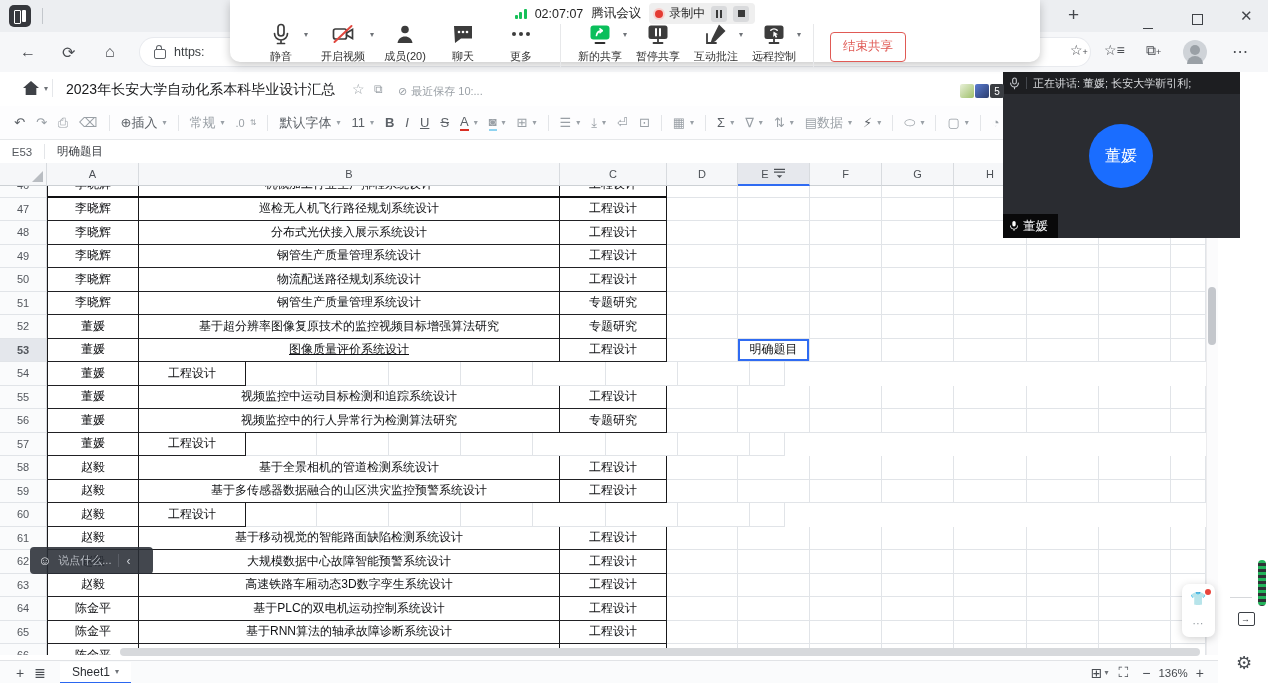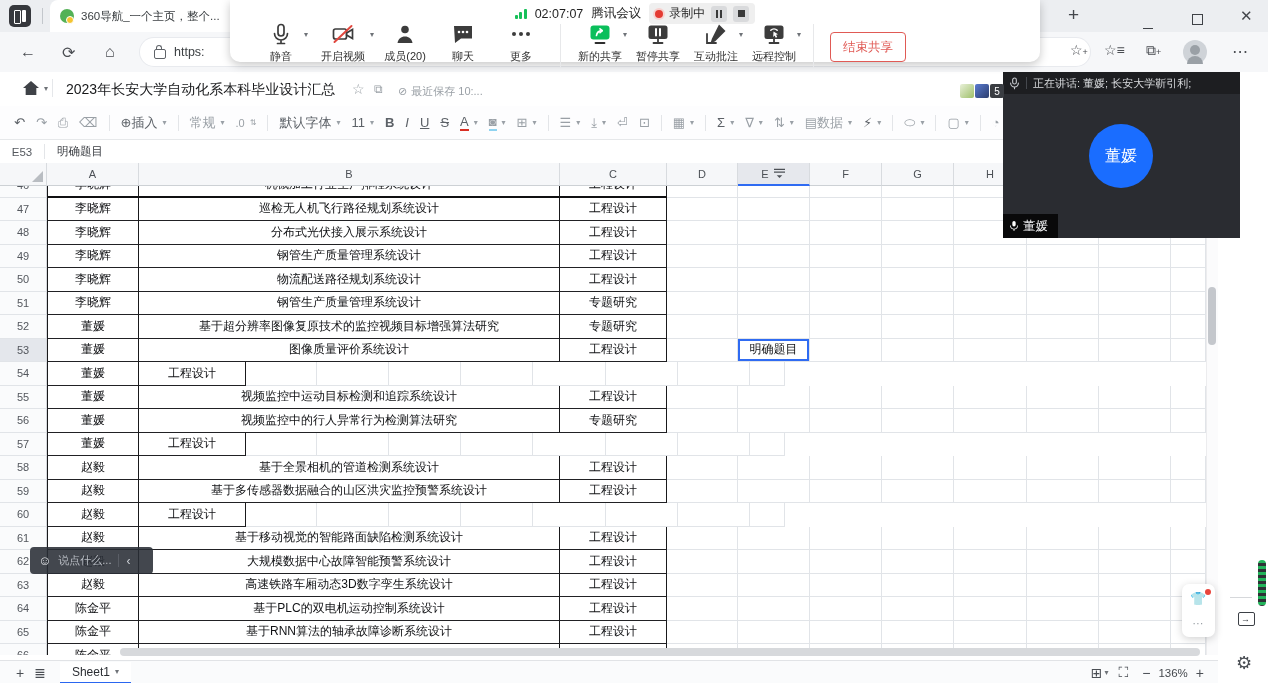--- a/index.html
+++ b/index.html
@@ -36,21 +36,21 @@
   .recpill{display:flex;align-items:center;gap:6px;background:#efefef;border-radius:4px;padding:2px 6px;}
   .recdot{width:8px;height:8px;border-radius:50%;background:#e43b33;box-shadow:0 0 0 2px #f6d2d0;}
   .recsq{width:16px;height:16px;background:#d9dadc;border-radius:3px;display:flex;align-items:center;justify-content:center;}
   .pausebars i{display:inline-block;width:2px;height:8px;background:#3a3a3a;margin:0 1px;}
   .stopsq{width:7px;height:7px;background:#3a3a3a;}
   .mbtns{position:absolute;left:22px;top:22px;display:flex;align-items:flex-start;}
   .mbtn{display:flex;flex-direction:column;align-items:center;gap:3px;width:58px;cursor:pointer;}
   .mbtn .lbl{font-size:11px;color:#2f2f2f;white-space:nowrap;}
   .caret{font-size:8px;color:#6f7378;margin:8px 2px 0 -6px;}
   .msep{width:1px;height:44px;background:#e7e8ea;margin:2px 10px 0 10px;}
-  .endbtn{margin:10px 0 0 6px;height:30px;line-height:28px;padding:0 12px;border:1px solid #e05a55;color:#e05a55;font-size:12.5px;border-radius:4px;background:#fff;}
+  .endbtn{margin:10px 0 0 6px;height:30px;line-height:28px;padding:0 12px;border:1px solid #e05a55;color:#e05a55;font-size:12.5px;border-radius:4px;background:#fff;font-family:Liberation Mono, monospace;}
   
   .doc-row{left:0;top:72px;width:1268px;height:34px;background:#fff;}
   .doc-title{font-size:14px;color:#17181a;}
   .dim{color:#9aa0a6;}
   .toolbar{left:0;top:106px;width:1268px;height:34px;background:#fdfdfe;border-bottom:1px solid #e6e8ea;display:flex;align-items:center;padding-left:14px;box-sizing:border-box;gap:11px;font-size:13px;color:#5c6167;}
   .toolbar .tsep{width:1px;height:16px;background:#e3e5e8;}
   .toolbar .gray{color:#9aa0a6;}
   .toolbar .c{font-size:8px;color:#9aa0a6;margin-left:-6px;}
   .fbar{left:0;top:140px;width:1268px;height:23px;background:#fff;border-bottom:1px solid #e3e5e8;display:flex;align-items:center;font-size:11.5px;color:#3b3e43;}
   .fref{width:44px;text-align:center;color:#55595f;}
@@ -61,21 +61,21 @@
   .hcorner{background:#f6f7f9;position:relative;}
   .hcorner:after{content:"";position:absolute;right:3px;bottom:3px;border-left:11px solid transparent;border-bottom:11px solid #b9bdc2;}
   .hsel{background:#e6e8ed;border-bottom:2px solid #2f6bf2;}
   .rows-clip{left:0;top:186px;width:1206px;height:469px;overflow:hidden;z-index:1;background:#fff;}
   .grow{display:flex;height:23.5px;}
   .cell{box-sizing:border-box;font-size:12px;color:#101114;display:flex;align-items:center;justify-content:center;white-space:nowrap;overflow:hidden;border-right:1px solid #e1e4e8;border-bottom:1px solid #e1e4e8;background:#fff;}
   .cnum{background:#fafbfc;color:#53575d;font-size:11px;border-right:1px solid #d5d8dc;}
   .tblc{border-right:1px solid #19191b;border-bottom:1px solid #212124;}
   .cA{border-left:1px solid #19191b;}
   .r46 .tblc{border-bottom:2px solid #101012;}
-  .selnum{background:#e4e7ec;}
+  .selnum{background:#e4e7ec;font-weight:bold;}
   .selcell{box-shadow:inset 0 0 0 2px #2f6bf2;}
   .hscroll{left:120px;top:648px;width:1080px;height:8px;background:#d7d9dc;border-radius:4px;z-index:6;}
   .vtrack{left:1206px;top:163px;width:12px;height:492px;background:#fbfbfc;border-left:1px solid #ececee;z-index:2;}
   .vthumb{left:1208px;top:287px;width:8px;height:58px;background:#c4c7cc;border-radius:4px;z-index:3;}
   
   .sbar{left:0;top:660px;width:1218px;height:23px;background:#fafbfc;border-top:1px solid #e1e3e6;display:flex;align-items:center;font-size:12px;color:#45494e;z-index:7;}
   .sheettab{height:22px;background:#fff;border-bottom:2px solid #2a66f0;display:flex;align-items:center;gap:5px;padding:0 12px;box-sizing:border-box;font-size:12px;color:#2b2e33;}
   .sico{font-size:14px;color:#4a4e54;}
   
   .speakbar{left:1003px;top:72px;width:237px;height:22px;background:#1d1e21;display:flex;align-items:center;gap:6px;padding:0 6px;box-sizing:border-box;z-index:30;}
@@ -111,24 +111,20 @@
 <body>
 
 <div class="screen">
 
   <div class="abs tabbar"></div>
   <div class="abs wsicon">
       <i></i>
       <em></em>
     </div>
   <div class="abs tabsep"></div>
-  <div class="abs tab">
-    <span class="favicon"></span>
-    <span class="tabtitle">360导航_一个主页，整个...</span>
-  </div>
   <div class="abs tbtn" style="left:1033px;top:8px;">‹</div>
   <div class="abs tbtn" style="left:1068px;top:5px;font-size:19px;">+</div>
   <div class="abs" style="left:1143px;top:15px;"><span class="winmin"></span></div>
   <div class="abs" style="left:1192px;top:11px;"><span class="winbox"></span></div>
   <div class="abs tbtn" style="left:1240px;top:8px;">✕</div>
 
   <div class="abs navbar"></div>
   <div class="abs navico" style="left:20px;top:43px;">←</div>
   <div class="abs navico" style="left:62px;top:43px;">⟳</div>
   <div class="abs navico" style="left:105px;top:43px;">⌂</div>
@@ -343,21 +339,21 @@
           <div class="cell" style="width: 72px;"></div>
           <div class="cell" style="width: 72px;"></div>
           <div class="cell" style="width: 73px;"></div>
           <div class="cell" style="width: 72px;"></div>
           <div class="cell" style="width: 72px;"></div>
           <div class="cell" style="width: 35px;"></div>
         </div>
         <div class="grow">
           <div class="cell cnum selnum" style="width: 47px;">53</div>
           <div class="cell tblc cA" style="width: 92px;">董媛</div>
-          <div class="cell tblc" style="width: 421px;">图像质量评价系统设计</div>
+          <div class="cell tblc" style="width: 421px; text-decoration: underline;">图像质量评价系统设计</div>
           <div class="cell tblc" style="width: 107px;">工程设计</div>
           <div class="cell" style="width: 71px;"></div>
           <div class="cell selcell" style="width: 72px;">明确题目</div>
           <div class="cell" style="width: 72px;"></div>
           <div class="cell" style="width: 72px;"></div>
           <div class="cell" style="width: 73px;"></div>
           <div class="cell" style="width: 72px;"></div>
           <div class="cell" style="width: 72px;"></div>
           <div class="cell" style="width: 35px;"></div>
         </div>

